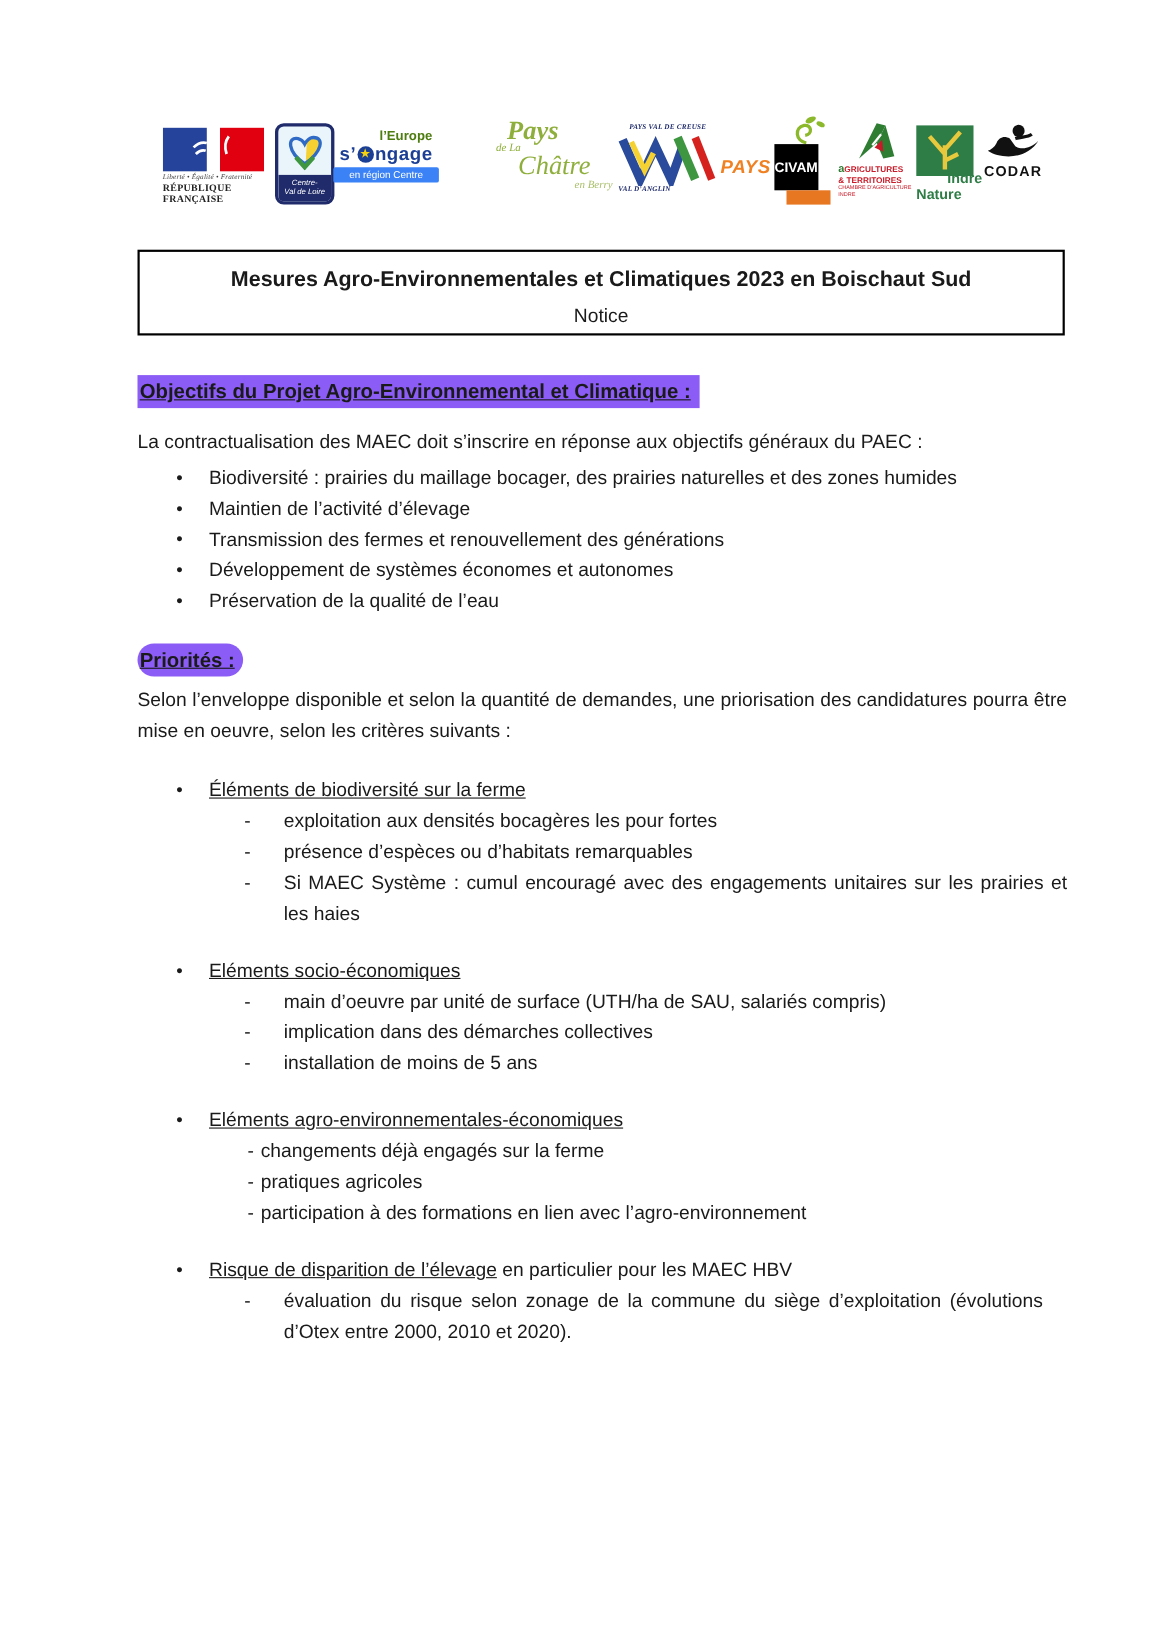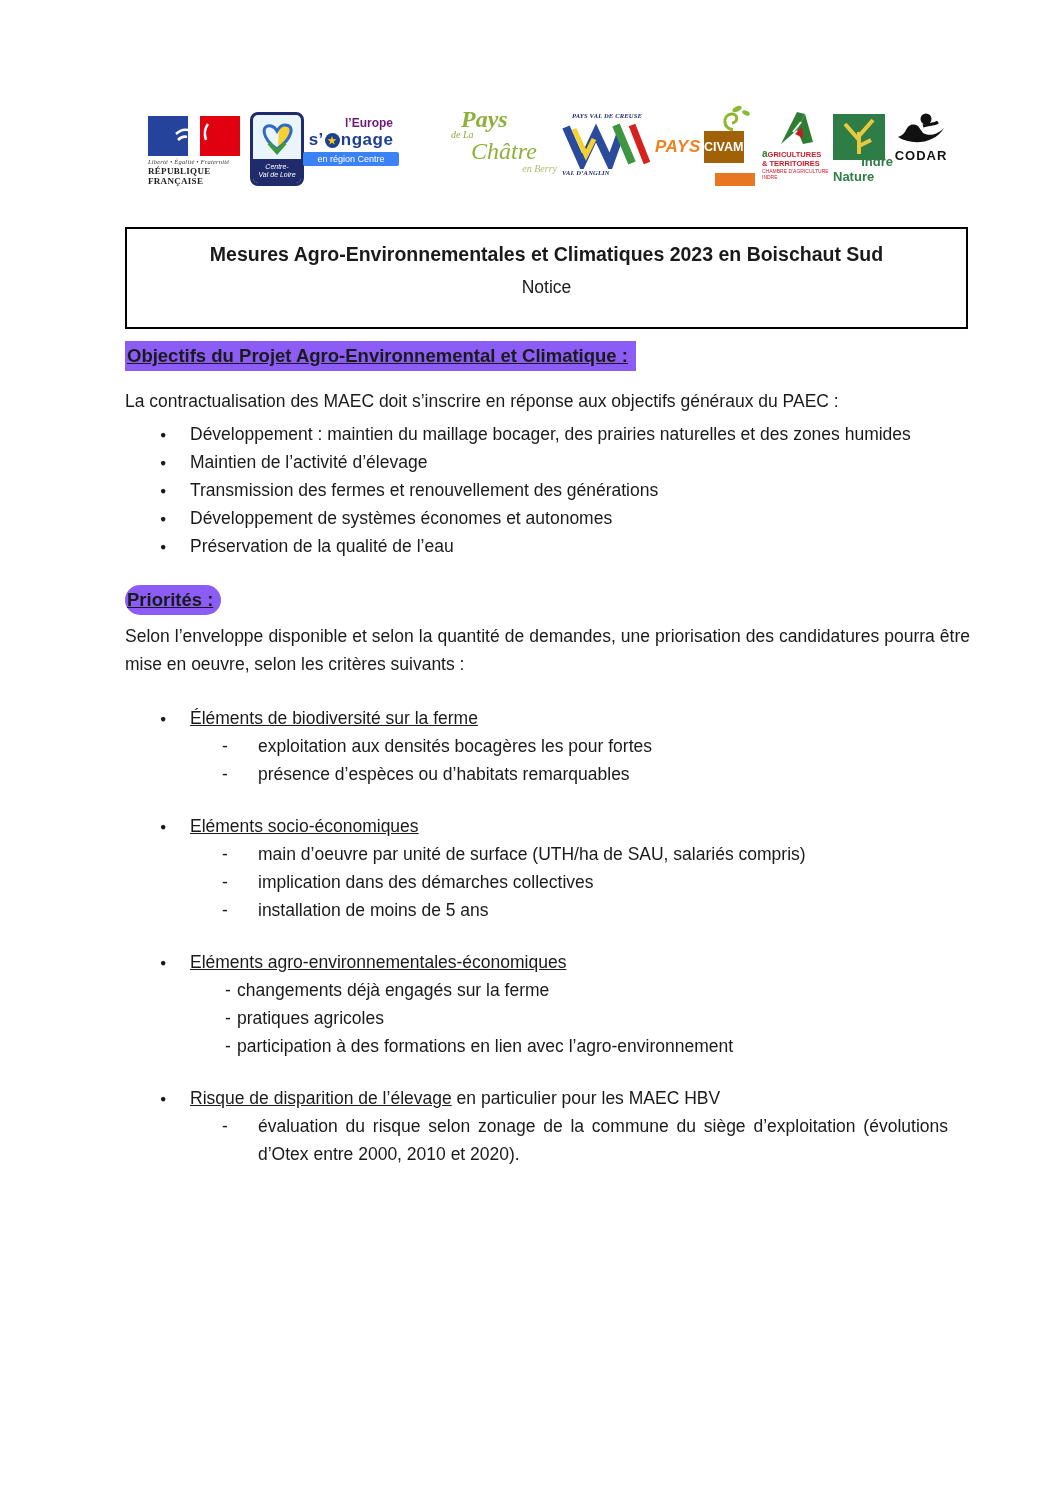--- a/index.html
+++ b/index.html
@@ -9,57 +9,57 @@
   .logo-rf{left:148px;top:116px;width:100px;}
   .rf-flag{width:92px;height:40px;position:relative;}
   .rf-motto{font-family:"Liberation Serif",serif;font-style:italic;font-size:6.5px;color:#3a3a3a;margin-top:2px;letter-spacing:.2px;}
   .rf-name{font-family:"Liberation Serif",serif;font-size:9px;font-weight:bold;color:#222;letter-spacing:.3px;margin-top:1px;}
   
   .logo-cvl{left:250px;top:112px;width:54px;height:74px;border:3px solid #1f2b6b;border-radius:8px;background:#eaf5fb;box-sizing:border-box;overflow:hidden;}
   .cvl-top{height:44px;display:flex;align-items:center;justify-content:center;}
   .cvl-band{height:24px;background:#1f2b6b;color:#fff;font-style:italic;font-size:7px;line-height:8px;text-align:center;padding-top:4px;box-sizing:border-box;}
   
   .logo-eu{left:303px;top:116px;width:96px;}
-  .eu-l1{text-align:right;color:#701a75;font-weight:bold;font-size:12px;padding-right:6px;}
+  .eu-l1{text-align:right;color:#4d7c0f;font-weight:bold;font-size:12px;padding-right:6px;}
   .eu-l2{color:#1b3f94;font-weight:bold;font-size:17px;display:flex;align-items:center;justify-content:center;letter-spacing:.5px;}
   .euro-o{display:inline-flex;width:15px;height:15px;border-radius:50%;background:#1b3f94;color:#f8d20a;font-size:10px;align-items:center;justify-content:center;margin:0 1px;}
   .eu-l3{margin-top:2px;background:#3b82f6;color:#fff;font-size:9px;text-align:center;padding:2px 3px;border-radius:2px;}
   
   .logo-chatre{left:443px;top:108px;width:120px;height:84px;font-family:"Liberation Serif",serif;color:#8faf3c;font-style:italic;}
   .ch-l1{font-size:24px;font-weight:bold;margin-left:18px;line-height:22px;}
   .ch-l2{font-size:10px;margin-left:8px;line-height:9px;}
   .ch-l3{font-size:24px;font-weight:normal;margin-left:28px;line-height:24px;}
   .ch-l4{font-size:10px;text-align:right;margin-right:6px;color:#a9bf6a;}
   
   .logo-creuse{left:560px;top:112px;width:94px;text-align:center;}
   .cr-cap{font-family:"Liberation Serif",serif;font-style:italic;font-size:6.5px;color:#1f2b6b;font-weight:bold;letter-spacing:.2px;}
   .cr-cap2{text-align:left;margin-left:2px;}
   
   .logo-adar{left:655px;top:105px;width:100px;height:84px;}
   .adar-swirl{position:absolute;right:4px;top:0;}
   .adar-row{position:absolute;left:0;top:26px;display:flex;align-items:center;}
   .adar-word{color:#f08122;font-weight:bold;font-size:17px;font-style:italic;letter-spacing:.5px;margin-right:3px;}
-  .civam-box{width:40px;height:32px;background:#a16207;color:#fff;font-weight:bold;font-size:12.5px;display:flex;align-items:center;justify-content:center;}
+  .civam-box{width:40px;height:42px;background:#000000;color:#fff;font-weight:bold;font-size:12.5px;display:flex;align-items:center;justify-content:center;}
   .civam-strip{position:absolute;left:60px;top:68px;width:40px;height:13px;background:#e87722;}
   
   .logo-agri{left:760px;top:110px;width:72px;text-align:center;}
   .agri-l1{color:#c81a28;font-weight:bold;font-size:7.5px;text-align:left;margin-left:2px;}
   .agri-l1::first-letter{color:#2e7d32;font-size:10px;}
   .agri-l2{color:#c81a28;font-weight:bold;font-size:7.5px;text-align:left;margin-left:2px;}
   .agri-l3,.agri-l4{color:#c81a28;font-size:5px;text-align:left;margin-left:2px;}
   
   .logo-indre{left:833px;top:114px;width:60px;}
   .in-square{width:52px;height:46px;background:#2e7d46;display:flex;align-items:center;justify-content:center;}
   .in-l1{color:#2e7d46;font-weight:bold;font-size:13px;text-align:right;margin-top:-6px;}
   .in-l2{color:#2e7d46;font-weight:bold;font-size:13px;text-align:left;}
   
   .logo-codar{left:892px;top:112px;width:58px;text-align:center;}
   .codar-name{font-weight:900;font-size:13px;letter-spacing:1px;color:#111;margin-top:2px;}
   
-  .title-box{position:absolute;left:125px;top:227px;width:843px;height:102px;border:2px solid #000;box-sizing:border-box;text-align:center;}
+  .title-box{position:absolute;left:125px;top:227px;width:843px;height:78px;border:2px solid #000;box-sizing:border-box;text-align:center;}
   .doc-title{font-size:19.5px;font-weight:bold;margin-top:14px;}
   .doc-subtitle{font-size:17.5px;margin-top:11px;}
   
   .content{position:absolute;left:125px;top:341px;width:845px;font-size:17.5px;line-height:28px;}
   .hl{display:inline-block;margin:0;background:#8b5cf6;font-size:18.5px;font-weight:bold;text-decoration:underline;padding:2px 8px 2px 2px;line-height:26px;}
   .hl2{margin-top:25px;border-radius:15px;}
   .intro{margin:16px 0 0 0;}
   .justify{text-align:justify;}
   ul{list-style:none;margin:0;padding:0;}
   .dotlist{margin-top:5px;}
@@ -202,41 +202,42 @@
     <div class="doc-subtitle">Notice</div>
   </section>
 
   <main class="content">
 
     <div>
       <h2 class="hl">Objectifs du Projet Agro-Environnemental et Climatique :</h2>
     </div>
     <p class="intro">La contractualisation des MAEC doit s’inscrire en réponse aux objectifs généraux du PAEC :</p>
     <ul class="dotlist">
-      <li>Développement : maintien du maillage bocager, des prairies naturelles et des zones humides</li>
+      <li>Biodiversité : prairies du maillage bocager, des prairies naturelles et des zones humides</li>
       <li>Maintien de l’activité d’élevage</li>
       <li>Transmission des fermes et renouvellement des générations</li>
       <li>Développement de systèmes économes et autonomes</li>
       <li>Préservation de la qualité de l’eau</li>
     </ul>
 
     <div>
       <h2 class="hl hl2">Priorités :</h2>
     </div>
     <p class="intro2 justify">Selon l’enveloppe disponible et selon la quantité de demandes, une priorisation des candidatures pourra être mise en oeuvre, selon les critères suivants :</p>
 
     <div class="groups">
 
       <div class="group">
         <div class="gtitle">
           <span class="gt-underline">Éléments de biodiversité sur la ferme</span><span></span>
         </div>
         <ul class="dashlist">
           <li>exploitation aux densités bocagères les pour fortes</li>
           <li>présence d’espèces ou d’habitats remarquables</li>
+          <li class="justify">Si MAEC Système : cumul encouragé avec des engagements unitaires sur les prairies et les haies</li>
         </ul>
       </div>
 
       <div class="group">
         <div class="gtitle">
           <span class="gt-underline">Eléments socio-économiques</span><span></span>
         </div>
         <ul class="dashlist">
           <li>main d’oeuvre par unité de surface (UTH/ha de SAU, salariés compris)</li>
           <li>implication dans des démarches collectives</li>

